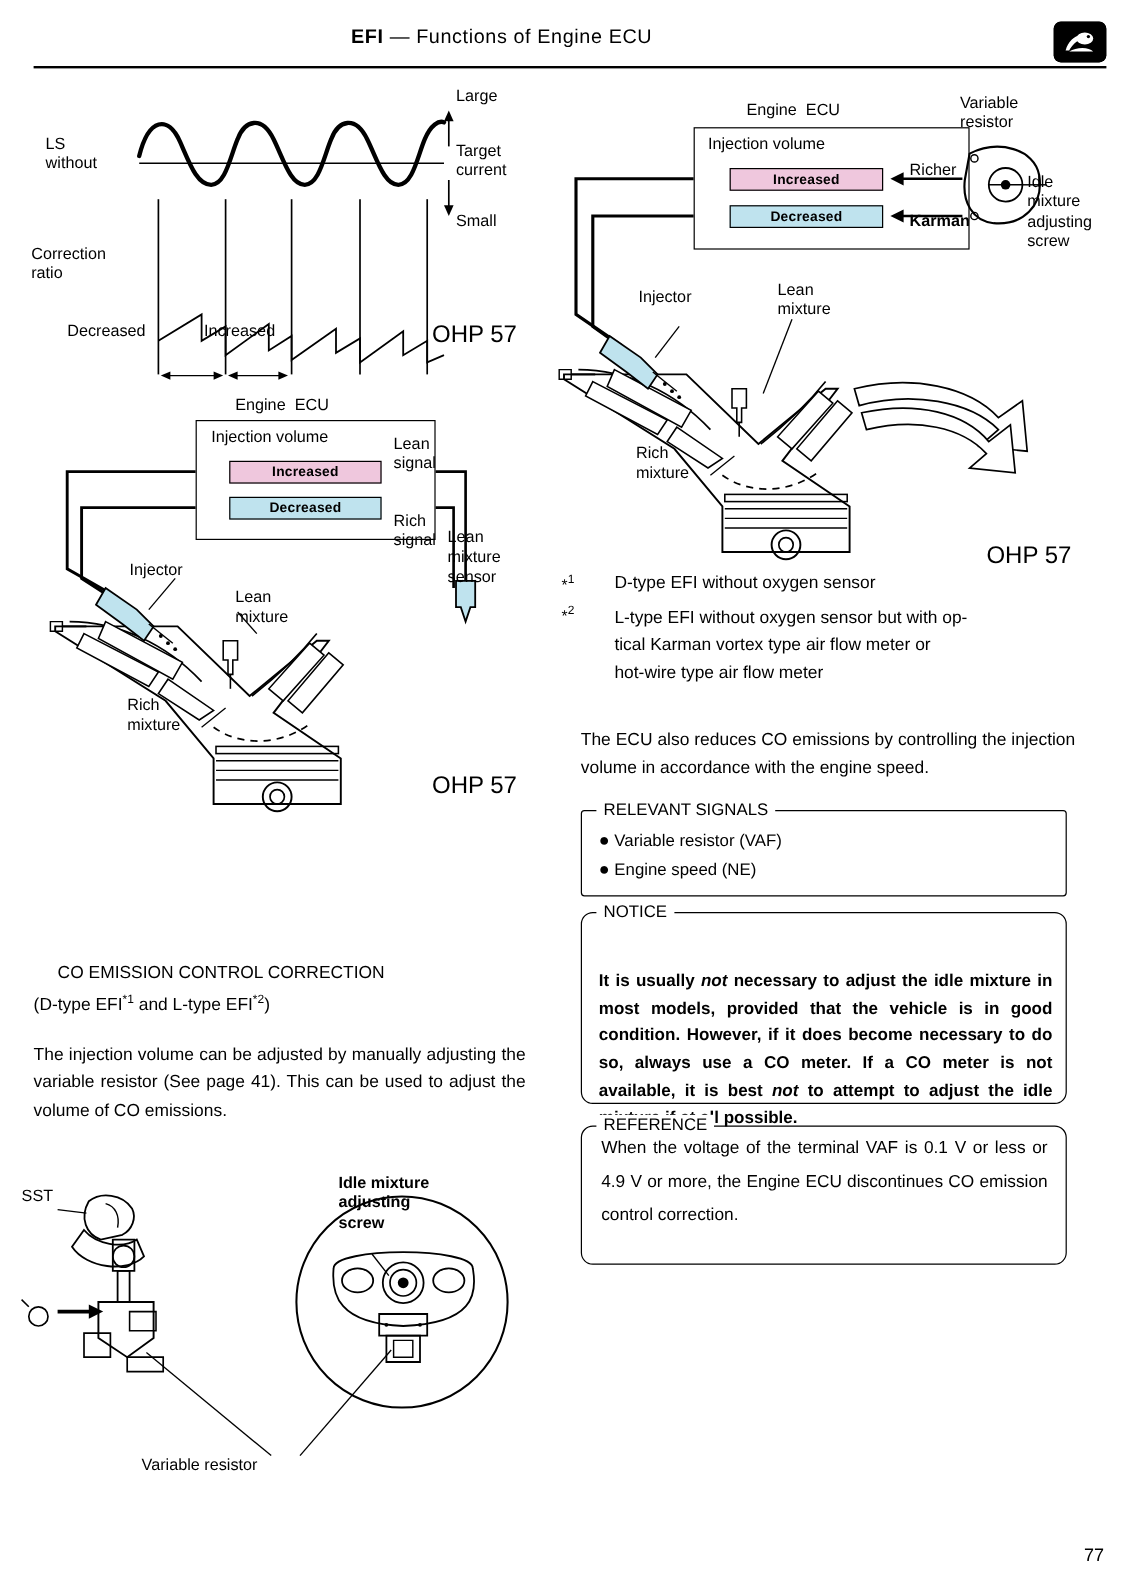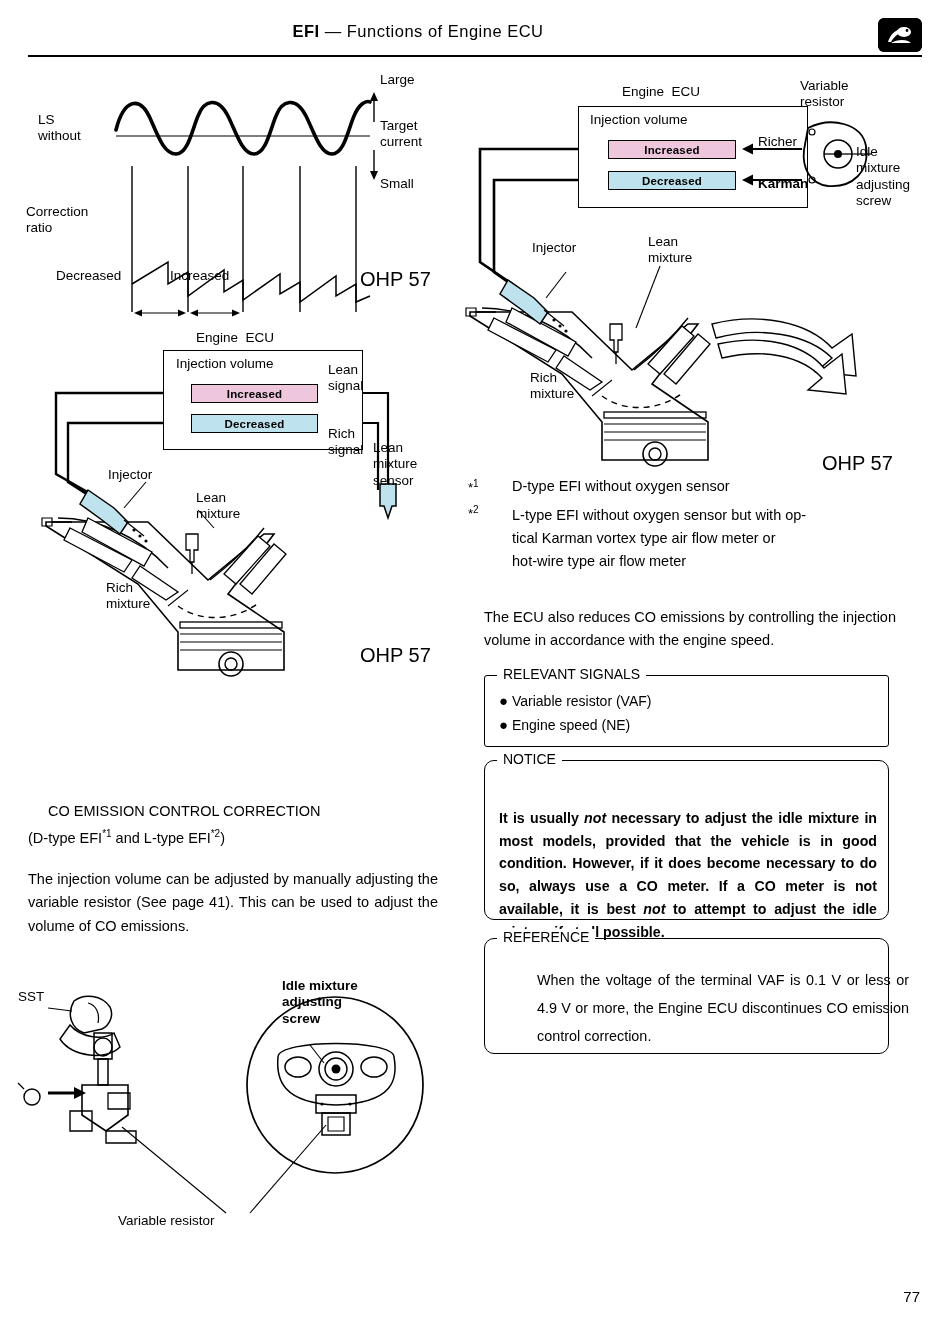--- a/index.html
+++ b/index.html
@@ -378,18 +378,18 @@
 
   <div class="fieldset" style="left:484px; top:760px; width:405px; height:160px; border-radius:10px;">
     <div class="legend">NOTICE</div>
     <div class="notice-text" style="position:absolute; left:14px; top:14px; width:378px;margin-top:32px;">
       <span>It is usually </span><i>not</i><span> necessary to adjust the idle mixture in most models, provided that the vehicle is in good condition. However, if it does become necessary to do so, always use a CO meter. If a CO meter is not available, it is best </span><i>not</i><span> to attempt to adjust the idle mixture if at all possible.</span>
     </div>
   </div>
 
   <div class="fieldset" style="left:484px; top:938px; width:405px; height:116px; border-radius:10px;">
     <div class="legend">REFERENCE</div>
-    <div class="ref-text" style="position:absolute; left:16px; top:27px; width:372px; text-align:justify;margin-left:36px;">When the voltage of the terminal VAF is 0.1 V or less or 4.9 V or more, the Engine ECU discontinues CO emission control correction.</div>
+    <div class="ref-text" style="position:absolute; left:16px; top:4px; width:372px; text-align:justify;">When the voltage of the terminal VAF is 0.1 V or less or 4.9 V or more, the Engine ECU discontinues CO emission control correction.</div>
   </div>
 
   <div class="pageno">77</div>
 
 </div>
 
 </body></html>

